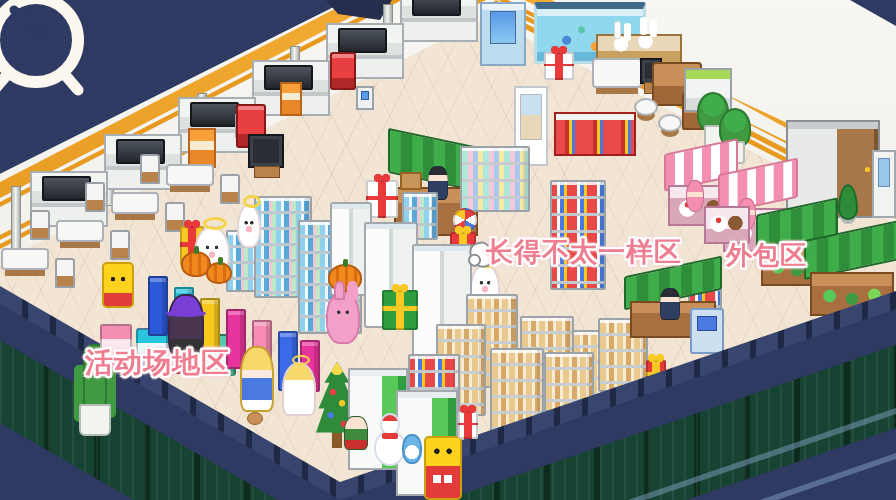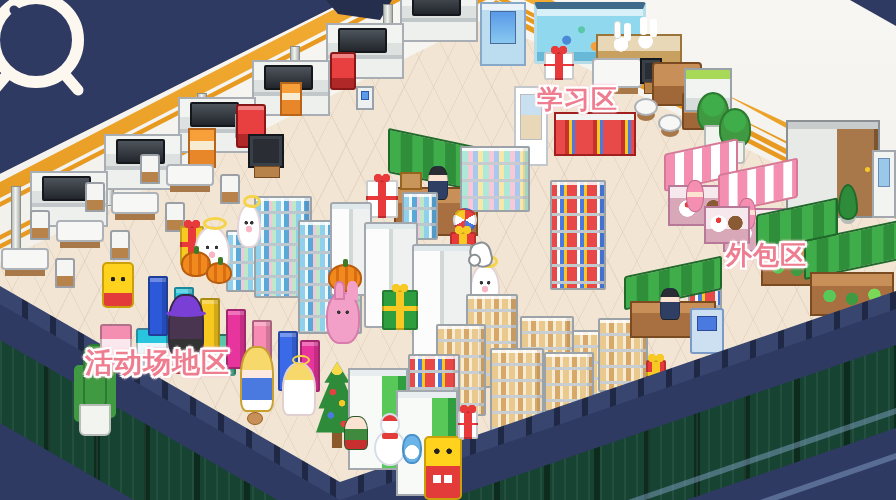--- a/index.html
+++ b/index.html
@@ -381,21 +381,21 @@
   <div class="o wgfridge" style="left:396px;top:390px;width:62px;height:106px;"></div>
   <div class="o chr angel" style="left:282px;top:362px;width:34px;height:54px;"></div>
   <div class="o chr elf" style="left:344px;top:416px;width:24px;height:34px;"></div>
   <div class="o chr snowman" style="left:374px;top:430px;width:32px;height:36px;"></div>
   <div class="o chr penguin" style="left:402px;top:434px;width:20px;height:30px;"></div>
   <div class="o chr robot" style="left:424px;top:436px;width:38px;height:64px;"></div>
   <div class="o gift" style="left:458px;top:411px;width:20px;height:28px;--rib:#e83a3a;--box:#fff;"></div>
 
   <div class="o hand" style="left:470px;top:242px;width:22px;height:26px;z-index:55;"></div>
 
-  <div class="zl" style="left:537px;top:82px;font-size:26px;">学习区</div>
+  <div class="zl" style="left:486px;top:234px;font-size:27px;">长得不太一样区</div>
   <div class="zl" style="left:726px;top:238px;font-size:26px;">外包区</div>
   <div class="zl" style="left:85px;top:344px;font-size:28px;">活动场地区</div>
 
   <div class="hud" style="left:-16px;top:-18px;width:132px;height:128px;">
     <svg width="132" height="128" viewBox="0 0 132 128">
       <circle cx="52" cy="58" r="42" fill="none" stroke="#fdf8ef" stroke-width="12"></circle>
       <line x1="22" y1="94" x2="10" y2="108" stroke="#fdf8ef" stroke-width="11" stroke-linecap="round"></line>
       <line x1="82" y1="94" x2="94" y2="108" stroke="#fdf8ef" stroke-width="11" stroke-linecap="round"></line>
       <path d="M30 28 L56 50" stroke="#2f3a62" stroke-width="9" stroke-linecap="round"></path>
       <path d="M62 42 L58 56 L44 50 Z" fill="#2f3a62"></path>

